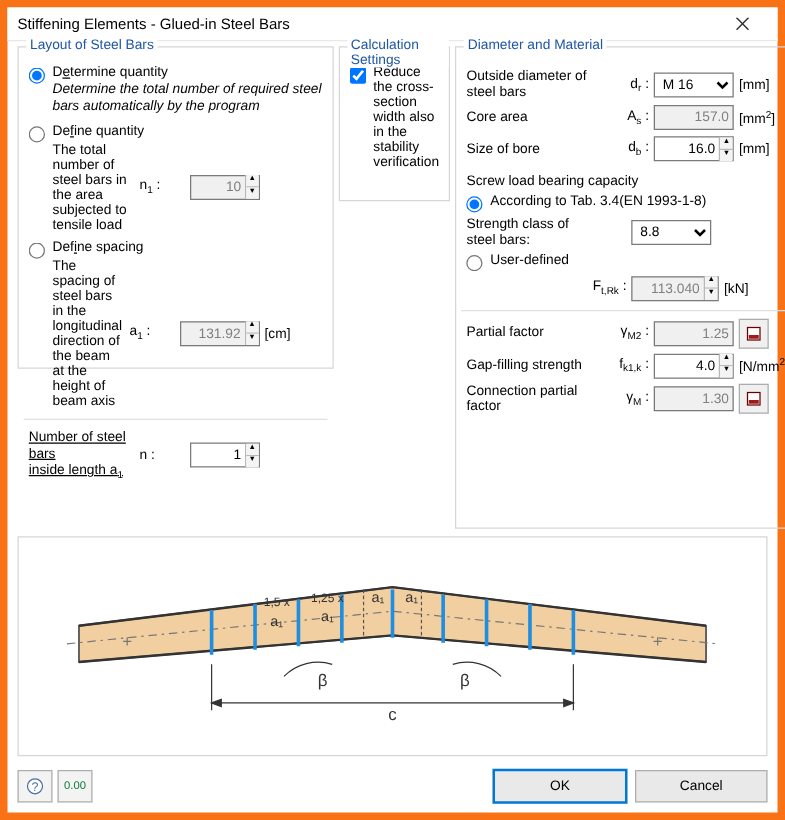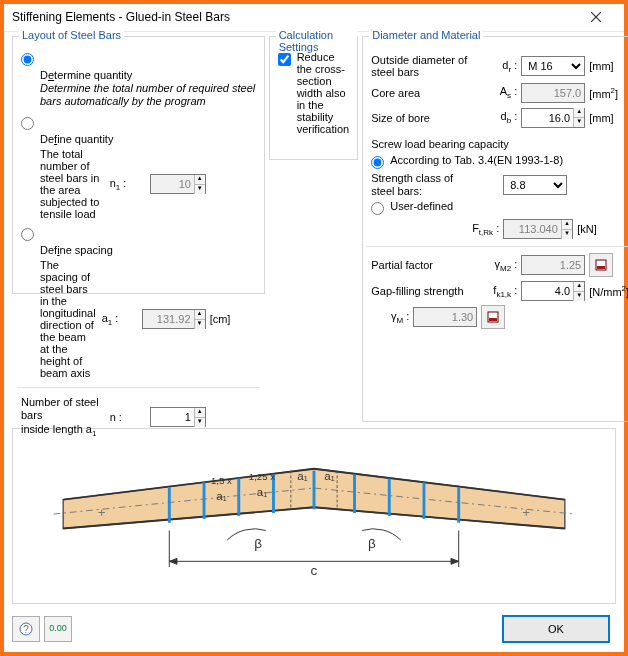--- a/index.html
+++ b/index.html
@@ -5,21 +5,21 @@
   html, body {
     margin: 0; padding: 0;
     font-family: "Segoe UI", Tahoma, sans-serif;
     font-size: 11px;
     background: #fff;
     color: #000;
   }
   .window {
     width: 628px; height: 656px;
     background: #fff;
-    border: 4px solid #f97316;
+    border: 6px solid #f97316;
     box-sizing: border-box;
     display: flex; flex-direction: column;
   }
   .titlebar {
     height: 28px;
     background: #fff;
     display: flex; align-items: center;
     padding: 0 8px;
     border-bottom: 1px solid #e8e8e8;
   }
@@ -48,21 +48,21 @@
     left: 6px; top: -8px;
     background: #fff;
     padding: 0 3px;
     color: #1f57a5;
     font-size: 11px;
   }
   .left-col { width: 372px; display: flex; flex-direction: row; gap: 4px; }
   .right-col { flex: 1; display: flex; flex-direction: column; }
   .radio-row { display: flex; align-items: flex-start; gap: 4px; margin-bottom: 6px; }
   .radio-row input[type=radio] { margin: 2px 2px 0 0; }
-  .opt-body { flex: 1; margin-top: 18px; }
+  .opt-body { flex: 1; }
   .opt-label { display: block; }
   .opt-label .ul { text-decoration: underline; }
   .opt-desc { color: #000; margin-top: 1px; line-height: 1.25; font-style: italic; }
   .param-row {
     display: flex; align-items: center;
     margin-top: 3px;
   }
   .param-row .desc { flex: 1; padding-right: 6px; }
   .sym {
     width: 40px; text-align: left;
@@ -229,21 +229,21 @@
                     </span>
                 </span>
                 <span class="unit">[cm]</span>
               </div>
             </div>
           </div>
 
           <div style="border-top:1px solid #e0e0e0; margin:8px -4px 8px -4px;"></div>
 
           <div class="param-row">
-            <div class="desc" style="line-height:1.2;">
+            <div class="desc" style="line-height:1.2;text-decoration:underline;">
               <span>Number of steel bars</span><br>
               <span><span>inside length a</span><span class="sub">1</span></span>
             </div>
             <span class="sym">n :</span>
             <span class="spinner w56">
               <input value="1" style="">
               <span class="spin-btns">
                   <span class="sb">▲</span>
                   <span class="sb">▼</span>
                 </span>
@@ -358,20 +358,21 @@
               <input value="4.0" style="">
               <span class="spin-btns">
                   <span class="sb">▲</span>
                   <span class="sb">▼</span>
                 </span>
             </span>
             <div class="unit">[N/mm<span class="sup">2</span>]</div>
           </div>
 
           <div class="right-row">
+            <div class="lbl">Connection partial factor</div>
             <div class="sym">γ<span class="sub">M</span> :</div>
             <span class="spinner disabled valbox">
               <input disabled="" value="1.30" style="">
             </span>
             <span class="iconbtn">
               <svg width="14" height="14">
                   <rect x="2" y="2" width="10" height="10" fill="#fff" stroke="#6a0000"></rect>
                   <rect x="3" y="8" width="8" height="3" fill="#9c1b1b"></rect>
                 </svg>
             </span>
@@ -445,14 +446,15 @@
             <text x="7" y="11" font-size="10" text-anchor="middle" fill="#4a6fa8">?</text>
           </svg>
       </span>
       <span class="sq-btn">
         <span style="color:#0a7a3a;font-size:9px;line-height:9px;text-align:left;">0.00</span>
       </span>
     </div>
     <div class="spacer"></div>
     <span class="btn primary">OK</span>
     <span style="width:6px;"></span>
+    <span class="btn">Cancel</span>
   </div>
 </div>
 
 </body></html>

